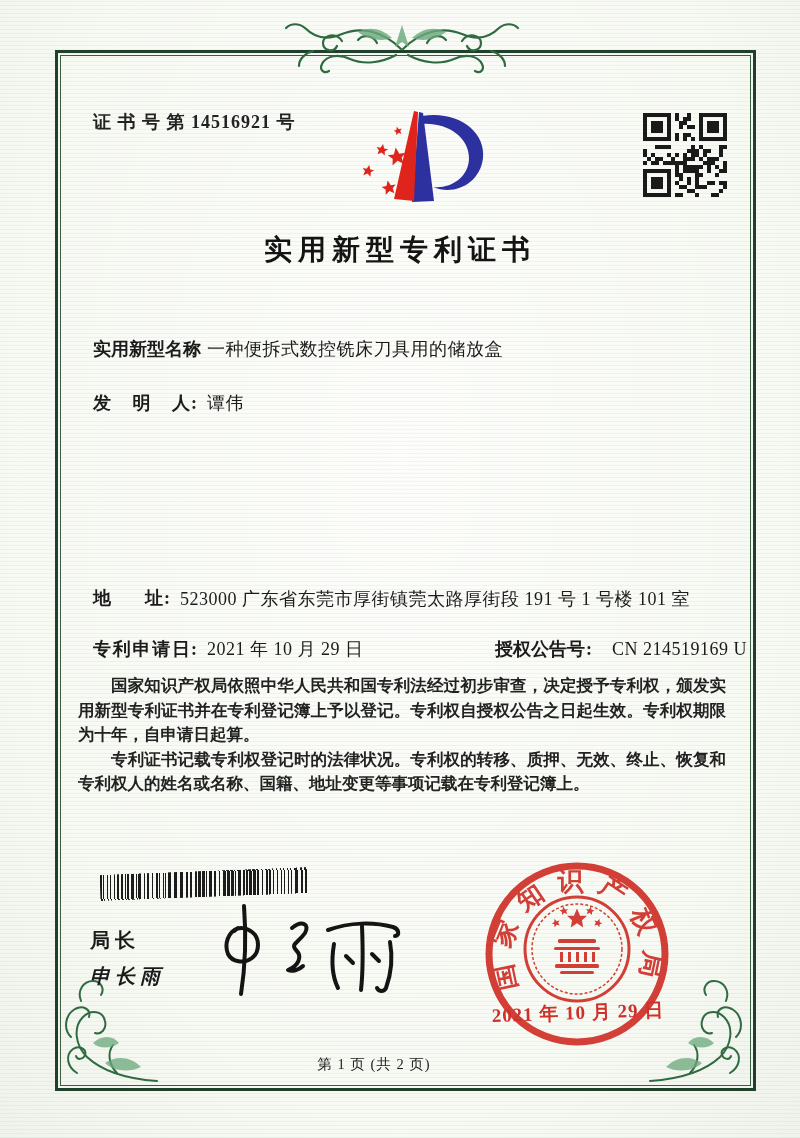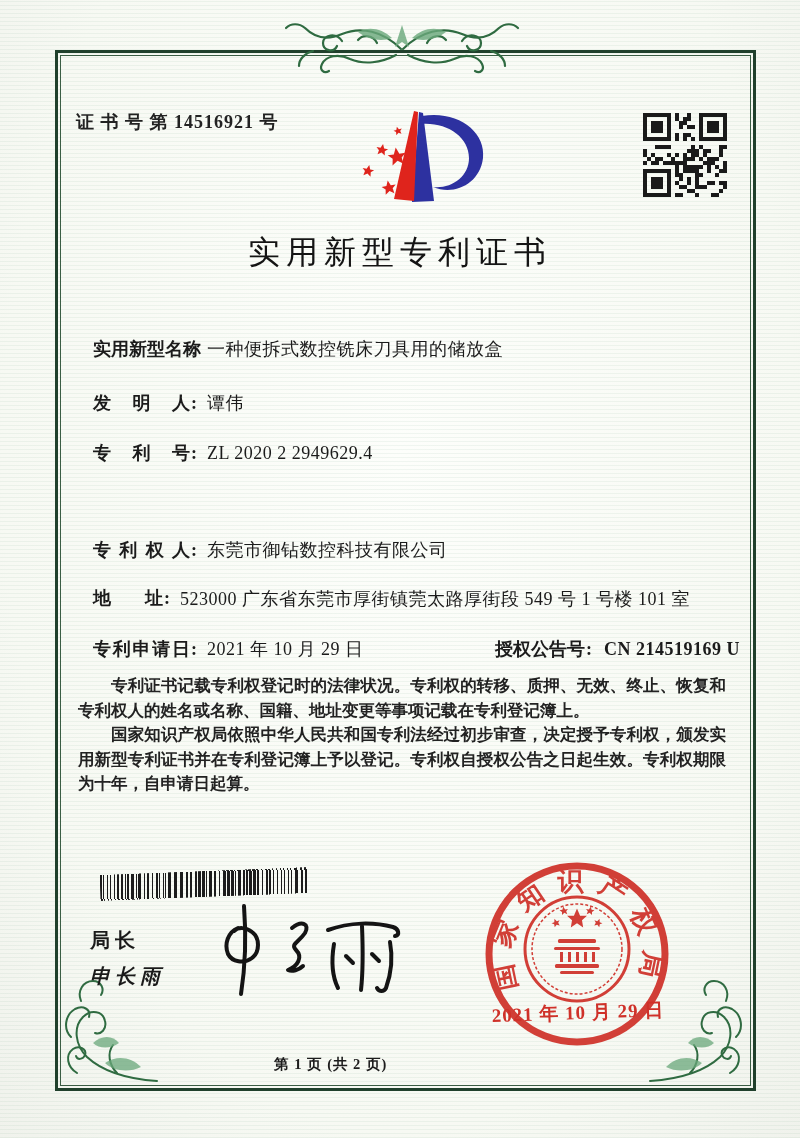--- a/index.html
+++ b/index.html
@@ -6,39 +6,39 @@
   #page{
     position:relative;width:800px;height:1138px;overflow:hidden;
     font-family:"Liberation Serif","DejaVu Serif",serif;color:#1d1d1d;
     background:
       repeating-linear-gradient(0deg, rgba(120,170,140,0.10) 0px, rgba(120,170,140,0.10) 1px, rgba(0,0,0,0) 1px, rgba(0,0,0,0) 4px),
       radial-gradient(ellipse at 50% 40%, #fdfefb 0%, #f7f9f3 70%, #f0f2ec 100%);
   }
   #frame{position:absolute;left:55px;top:50px;width:695px;height:1035px;border:3px solid #20402c;}
   #frame-inner{position:absolute;inset:2px;border:1px solid #3a5d44;}
   .abs{position:absolute;}
-  .cert-no{left:76px;top:110px;font-size:18px;font-weight:700;letter-spacing:1px;color:#222;}
-  .title{left:0;right:0;top:231px;text-align:center;font-size:32px;font-weight:400;letter-spacing:6px;color:#141414;}
+  .cert-no{left:93px;top:110px;font-size:18px;font-weight:700;letter-spacing:1px;color:#222;}
+  .title{left:0;right:0;top:231px;text-align:center;font-size:28px;font-weight:700;letter-spacing:6px;color:#141414;}
   .row{position:absolute;left:93px;font-size:18px;font-weight:700;color:#1b1b1b;white-space:nowrap;}
   .row .lab{display:inline-block;width:97px;text-align:justify;text-align-last:justify;}
   .row.row-addr .lab{width:70px;}
   .row .colon{display:inline-block;margin-left:1px;}
   .row .val{margin-left:10px;font-weight:400;letter-spacing:0.5px;}
   .row.row-addr{white-space:normal;}
   .row.row-addr .val{display:inline-block;width:548px;vertical-align:top;line-height:27px;}
   .grant-no{position:absolute;left:402px;top:0;font-size:18px;font-weight:700;white-space:nowrap;}
-  .grant-no .val{margin-left:12px;font-weight:700;}
+  .grant-no .val{margin-left:20px;font-weight:400;}
   .paras{left:78px;top:674px;width:648px;font-size:16.5px;line-height:24.5px;font-weight:600;color:#222;}
   .paras p{margin:0;text-indent:2em;text-align:justify;}
   .signer{left:90px;font-size:20px;font-weight:700;letter-spacing:5px;color:#1a1a1a;text-align:center;}
   .seal-ring{left:484px;top:861px;width:186px;height:186px;}
   .seal-date{left:486px;top:1000px;width:184px;text-align:center;font-size:19px;font-weight:700;
              color:#cf3129;letter-spacing:1px;transform:rotate(-2deg);
              font-family:"Liberation Serif","DejaVu Serif",serif;}
-  .page-num{left:274px;top:1055px;width:200px;font-size:14.5px;font-weight:700;letter-spacing:1px;}
+  .page-num{left:274px;top:1055px;width:200px;text-align:center;font-size:14.5px;font-weight:400;letter-spacing:1px;}
   .back-note{left:264px;top:1100px;width:220px;text-align:center;font-size:15.5px;font-weight:700;letter-spacing:2px;color:#222;}
   svg{display:block;}
 </style>
 </head>
 <body>
 
 <div id="page">
 
   <div id="frame">
     <div id="frame-inner"></div>
@@ -337,39 +337,33 @@
     </div>
 
   <div class="abs title">实用新型专利证书</div>
 
   <div class="row" style="top:337px;">
     <span class="lab">实用新型名称</span><span class="colon">:</span><span class="val">一种便拆式数控铣床刀具用的储放盒</span>
   </div>
   <div class="row" style="top:391px;">
     <span class="lab">发明人</span><span class="colon">:</span><span class="val">谭伟</span>
   </div>
-  <div class="row" style="top:441px;">
-    <span class="lab">专利号</span><span class="colon">:</span><span class="val">ZL 2020 2 2949629.4</span>
-  </div>
-  <div class="row" style="top:538px;">
-    <span class="lab">专利权人</span><span class="colon">:</span><span class="val">东莞市御钻数控科技有限公司</span>
-  </div>
   <div class="row row-addr" style="top:586px;">
-    <span class="lab">地址</span><span class="colon">:</span><span class="val">523000 广东省东莞市厚街镇莞太路厚街段 549 号 1 号楼 101 室</span>
+    <span class="lab">地址</span><span class="colon">:</span><span class="val">523000 广东省东莞市厚街镇莞太路厚街段 191 号 1 号楼 101 室</span>
   </div>
   <div class="row" style="top:637px;width:660px;">
     <span class="lab">专利申请日</span><span class="colon">:</span><span class="val">2021 年 10 月 29 日</span>
     <span class="grant-no">
       <span>授权公告号</span><span class="colon">:</span><span class="val">CN 214519169 U</span>
     </span>
   </div>
 
   <div class="abs paras">
+    <p>国家知识产权局依照中华人民共和国专利法经过初步审查，决定授予专利权，颁发实用新型专利证书并在专利登记簿上予以登记。专利权自授权公告之日起生效。专利权期限为十年，自申请日起算。</p>
     <p>专利证书记载专利权登记时的法律状况。专利权的转移、质押、无效、终止、恢复和专利权人的姓名或名称、国籍、地址变更等事项记载在专利登记簿上。</p>
-    <p>国家知识产权局依照中华人民共和国专利法经过初步审查，决定授予专利权，颁发实用新型专利证书并在专利登记簿上予以登记。专利权自授权公告之日起生效。专利权期限为十年，自申请日起算。</p>
   </div>
 
   <div class="abs" style="left:100px;top:871px;width:210px;height:26px;transform:rotate(-2.2deg);" id="barcode">
       <svg width="210" height="26" shape-rendering="crispEdges">
         <rect x="0" y="0" width="2" height="26" fill="#1c1c1c"></rect>
         <rect x="3" y="0" width="1" height="26" fill="#1c1c1c"></rect>
         <rect x="7" y="0" width="1" height="26" fill="#1c1c1c"></rect>
         <rect x="10" y="0" width="1" height="26" fill="#1c1c1c"></rect>
         <rect x="14" y="0" width="1" height="26" fill="#1c1c1c"></rect>
         <rect x="17" y="0" width="2" height="26" fill="#1c1c1c"></rect>

